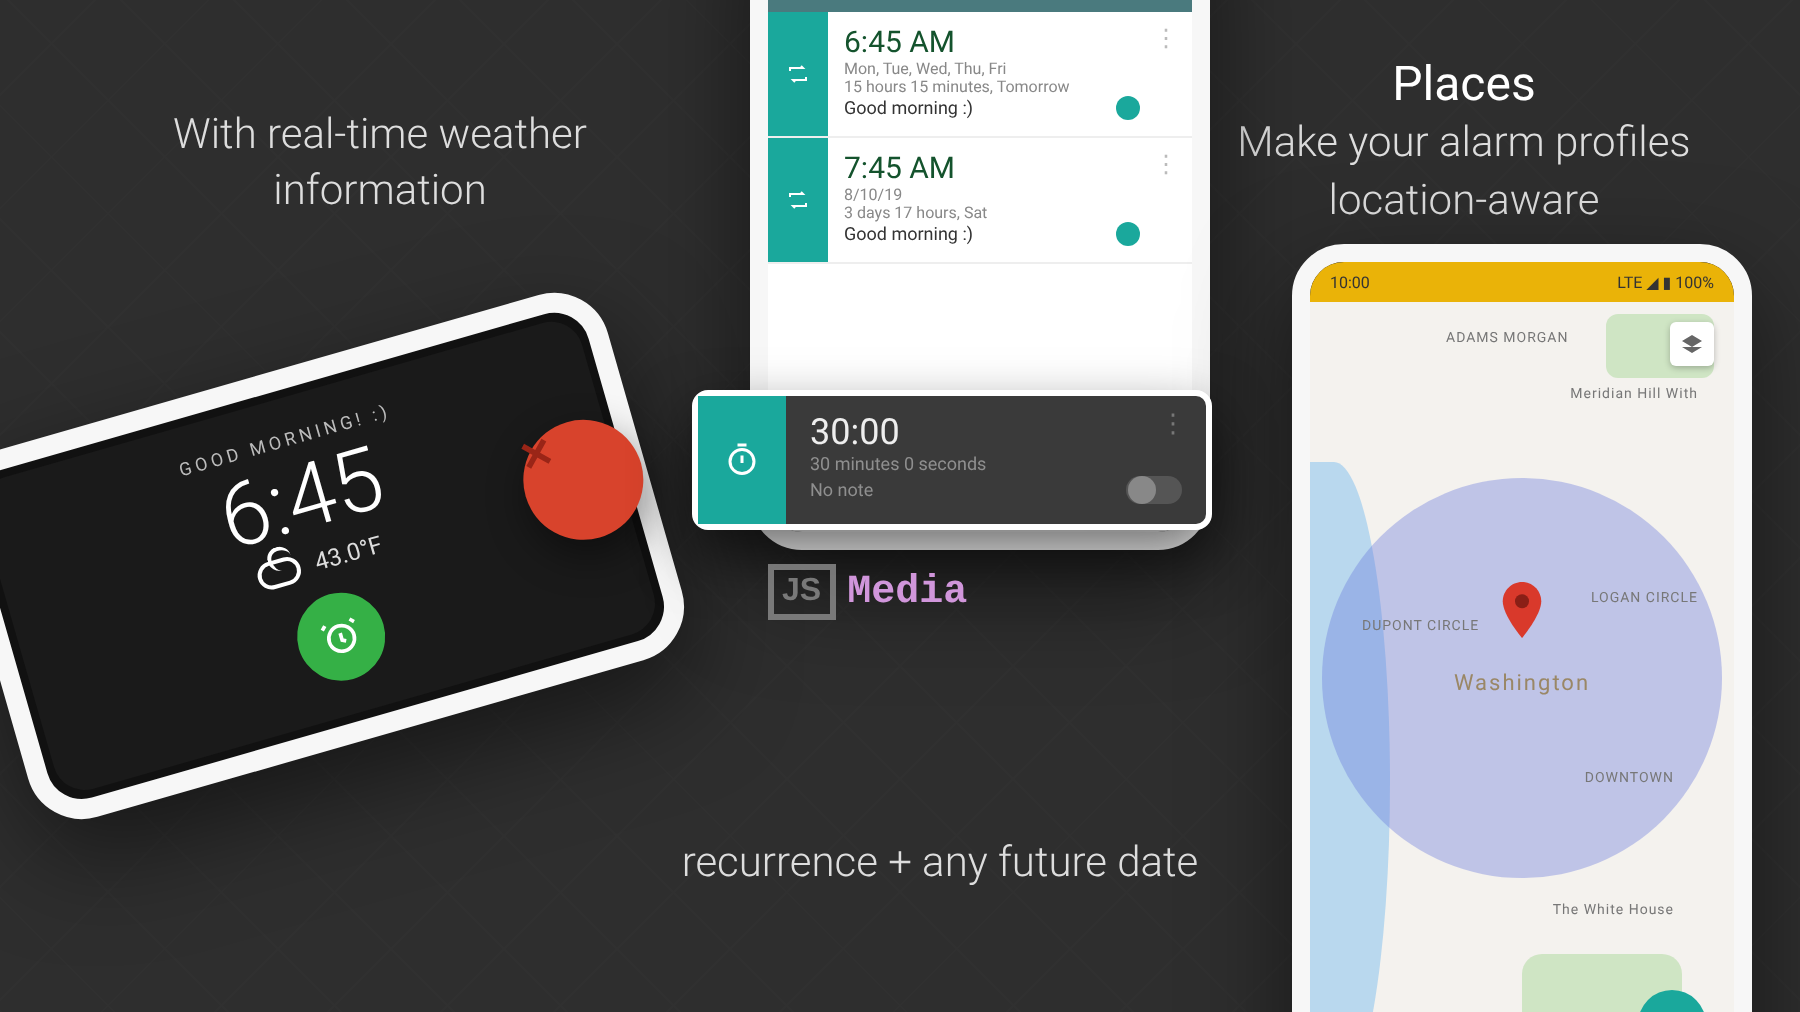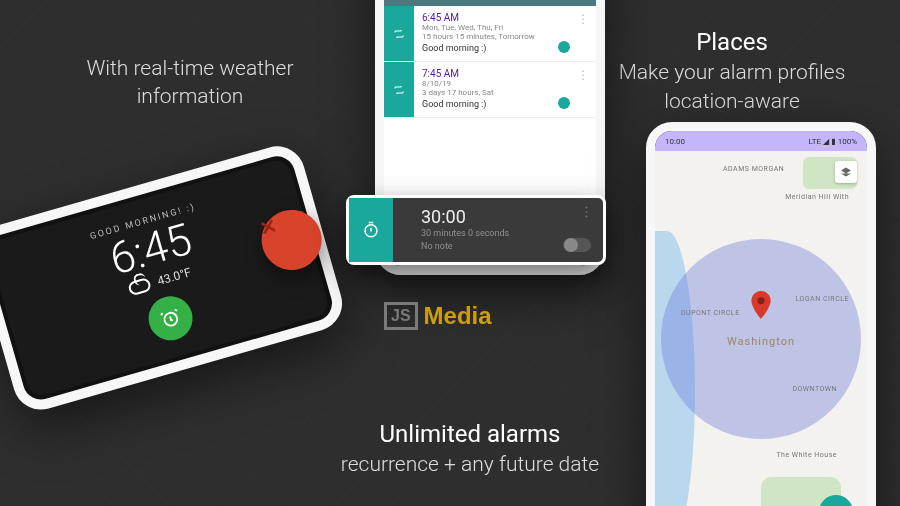--- a/index.html
+++ b/index.html
@@ -30,49 +30,49 @@
     .phone1 .snooze svg, .phone1 .dismiss svg { width: 22px; height: 22px; stroke: #fff; fill: none; stroke-width: 2; }
 
     
     .phone2 { position: absolute; left: 375px; top: -65px; width: 230px; }
     .phone2 .frame { width: 230px; background: #111; border: 9px solid #f7f7f7; border-radius: 26px; box-shadow: 0 18px 50px rgba(0,0,0,.5); overflow: hidden; }
     .phone2 .headerbar { background: #4a7a7e; height: 62px; position: relative; }
     .phone2 .alarmrow { display: flex; background: #fff; border-bottom: 1px solid #eee; }
     .phone2 .sidebit { width: 30px; background: #1aa89c; display: flex; align-items: center; justify-content: center; }
     .phone2 .sidebit svg { width: 12px; height: 12px; stroke: #fff; fill: none; stroke-width: 2; }
     .phone2 .alarmbody { flex: 1; padding: 6px 8px 8px; position: relative; }
-    .phone2 .atime { font-size: 10px; color: #4c1d95; font-weight: 400; }
+    .phone2 .atime { font-size: 15px; color: #14532d; font-weight: 400; }
     .phone2 .adays { font-size: 8px; color: #888; }
     .phone2 .acount { font-size: 8px; color: #888; }
     .phone2 .anote { font-size: 9px; color: #333; margin-top: 2px; }
     .phone2 .toggle-dot { position: absolute; right: 26px; bottom: 8px; width: 12px; height: 12px; border-radius: 50%; background: #1aa89c; }
     .phone2 .dots { position: absolute; right: 8px; top: 6px; color: #bbb; font-size: 12px; letter-spacing: -1px; }
     .phone2 .fab { position: absolute; right: 20px; bottom: 16px; width: 40px; height: 40px; border-radius: 50%; background: #1aa89c; color: #fff; display: flex; align-items: center; justify-content: center; font-size: 22px; box-shadow: 0 5px 12px rgba(0,0,0,.35); }
     .phone2 .listwrap { position: relative; height: 260px; background: #fff; }
 
     
     .popup { position: absolute; left: 346px; top: 195px; width: 260px; background: #3a3a3a; border: 3px solid #fff; border-radius: 8px; box-shadow: 0 12px 28px rgba(0,0,0,.55); display: flex; z-index: 10; }
     .popup .pside { width: 44px; background: #1aa89c; display: flex; align-items: center; justify-content: center; }
     .popup .pside svg { width: 18px; height: 18px; stroke: #fff; fill: none; stroke-width: 2; }
-    .popup .pbody { flex: 1; padding: 8px 28px 10px; color: #bbb; position: relative; }
+    .popup .pbody { flex: 1; padding: 8px 12px 10px; color: #bbb; position: relative; }
     .popup .ptime { font-size: 18px; color: #eee; }
     .popup .pline { font-size: 9px; color: #8f8f8f; line-height: 1.4; }
     .popup .pdots { position: absolute; right: 10px; top: 6px; color: #777; font-size: 13px; }
     .popup .ptoggle { position: absolute; right: 12px; bottom: 10px; width: 28px; height: 14px; background: #555; border-radius: 8px; }
     .popup .ptoggle::after { content: ""; position: absolute; left: 1px; top: 0; width: 14px; height: 14px; background: #888; border-radius: 50%; }
 
     
-    .watermark { position: absolute; left: 384px; top: 282px; display: flex; align-items: center; gap: 6px; z-index: 12; opacity: .85; margin-top: 20px; }
+    .watermark { position: absolute; left: 384px; top: 282px; display: flex; align-items: center; gap: 6px; z-index: 12; opacity: .85; }
     .watermark .box { border: 3px solid #888; padding: 2px 4px; font-weight: 800; color: #888; font-size: 16px; font-family: Arial, sans-serif; }
-    .watermark .txt { color: #eab308; font-weight: 700; font-size: 24px; font-family: Liberation Sans, sans-serif; }
+    .watermark .txt { color: #f0abfc; font-weight: 700; font-size: 20px; font-family: Liberation Mono, monospace; }
 
     
     .phone3 { position: absolute; right: 24px; top: 122px; width: 230px; }
     .phone3 .frame { width: 230px; height: 430px; background: #111; border: 9px solid #f7f7f7; border-radius: 26px; box-shadow: 0 18px 50px rgba(0,0,0,.5); overflow: hidden; position: relative; }
-    .phone3 .statusbar { height: 20px; background: #c4b5fd; display: flex; justify-content: space-between; align-items: center; padding: 0 10px; font-size: 8px; color: #333; }
+    .phone3 .statusbar { height: 20px; background: #eab308; display: flex; justify-content: space-between; align-items: center; padding: 0 10px; font-size: 8px; color: #333; }
     .phone3 .map { position: relative; height: calc(100% - 20px); background: #f4f2ee; overflow: hidden; }
     .phone3 .water { position: absolute; left: -30px; top: 80px; width: 70px; height: 320px; background: #b9d8ee; border-radius: 0 40% 40% 0 / 0 50% 50% 0; }
     .phone3 .park1 { position: absolute; right: 10px; top: 6px; width: 54px; height: 32px; background: #cfe5c4; border-radius: 6px; }
     .phone3 .park2 { position: absolute; right: 26px; bottom: 16px; width: 80px; height: 50px; background: #cfe5c4; border-radius: 10px; }
     .phone3 .radius { position: absolute; left: 50%; top: 50%; width: 200px; height: 200px; transform: translate(-50%,-54%); background: rgba(105,120,220,.38); border-radius: 50%; }
     .phone3 .pin { position: absolute; left: 50%; top: 44%; transform: translate(-50%,-100%); }
     .phone3 .pin svg { width: 22px; height: 28px; }
     .phone3 .maplabel { position: absolute; font-size: 7px; color: #777; text-transform: uppercase; letter-spacing: .5px; }
     .phone3 .searchfab { position: absolute; right: 14px; bottom: 14px; width: 34px; height: 34px; border-radius: 50%; background: #1aa89c; display: flex; align-items: center; justify-content: center; }
     .phone3 .searchfab svg { width: 14px; height: 14px; stroke: #fff; fill: none; stroke-width: 2.5; }
@@ -84,21 +84,20 @@
 <body>
 
 <div class="bg-pattern"></div>
 
 <div class="heading" style="left:30px; top:54px; width:320px">
   <span class="sub">With real-time weather</span>
   <span class="sub">information</span>
 </div>
 
 <div class="heading" style="left:300px; top:418px; width:340px">
-  <span class="title">Unlimited alarms</span>
   <span class="sub">recurrence + any future date</span>
 </div>
 
 <div class="heading" style="right:28px; top:26px; width:280px">
   <span class="title">Places</span>
   <span class="sub">Make your alarm profiles</span>
   <span class="sub">location-aware</span>
 </div>
 
 <div class="phone1">

